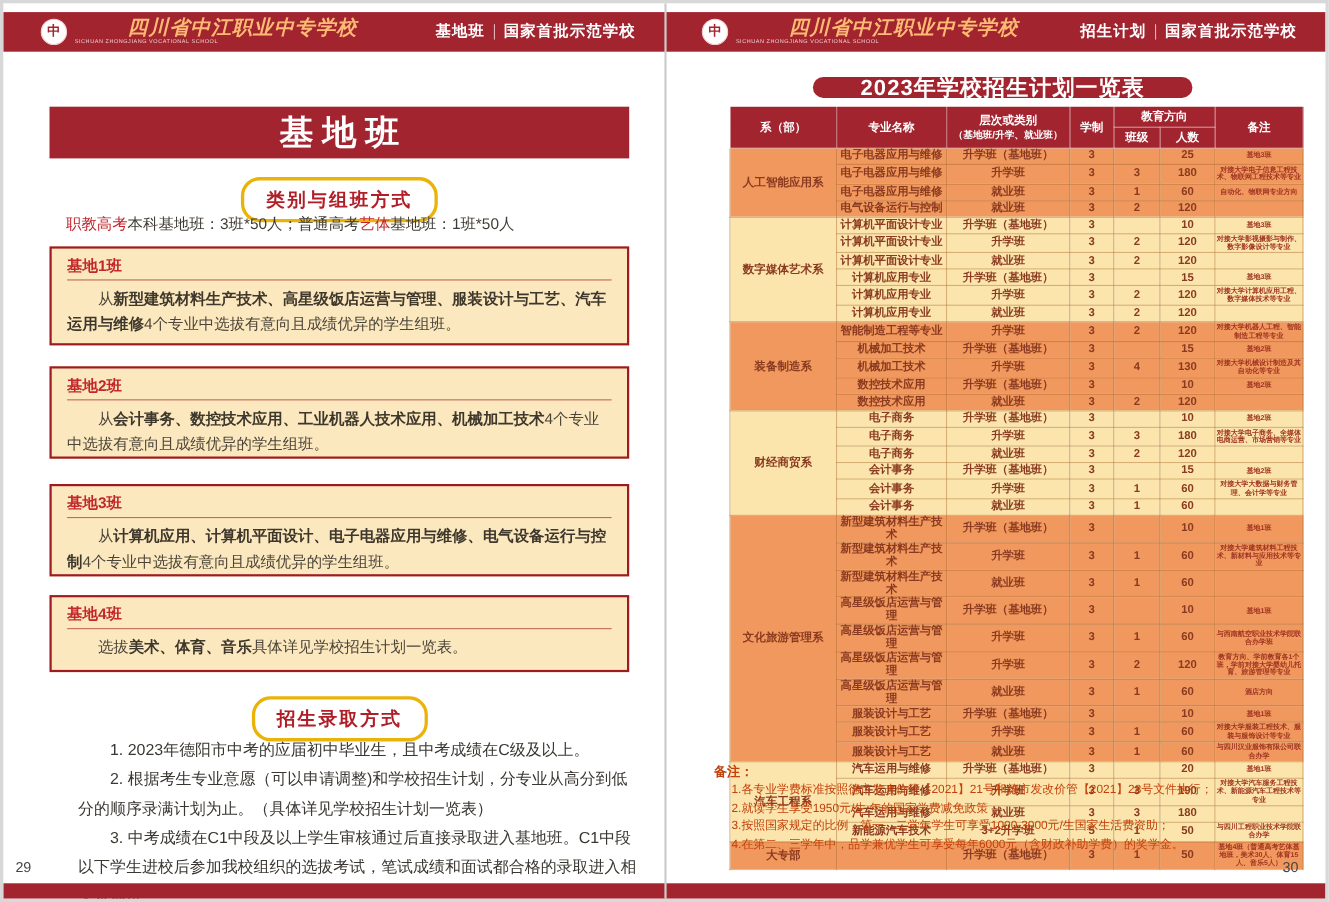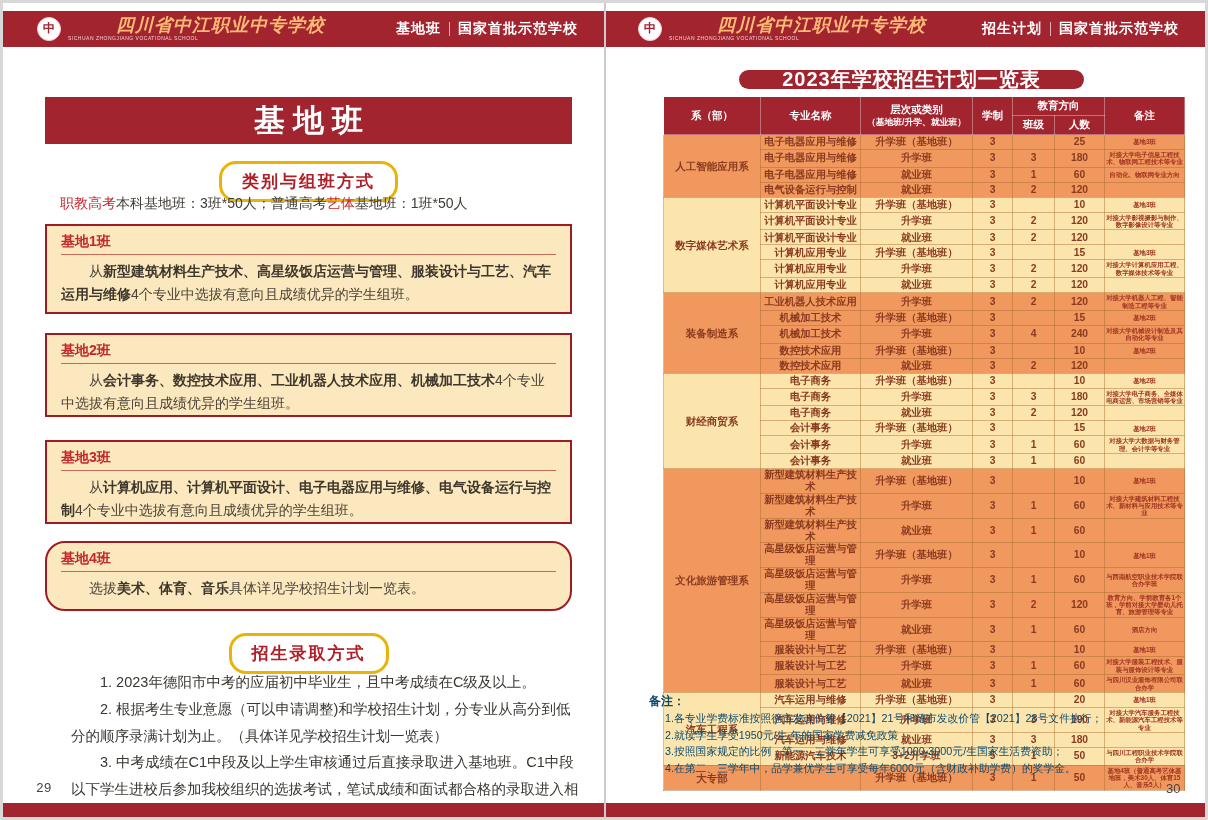--- a/index.html
+++ b/index.html
@@ -15,51 +15,51 @@
   .logo-circle { width:24px; height:24px; border-radius:50%; background:#ffffff; color:#A1242F; display:flex; align-items:center; justify-content:center; font-size:12px; font-weight:bold; border:1px solid #f3cdd1; }
   .brand-text { display:flex; flex-direction:column; line-height:1.1; }
   .school-name { color:#fdba74; font-size:18px; font-weight:bold; font-style:italic; letter-spacing:1px;margin-left:48px; }
   .school-name-en { color:#f0cfd2; font-size:5px; letter-spacing:.5px; }
   .header-right { display:flex; align-items:center; gap:8px; }
   .header-tag { color:#ffffff; font-size:14px; font-weight:bold; letter-spacing:1px; }
   .header-sep { width:1px; height:14px; background:rgba(255,255,255,.65); }
   .footer-band { position:absolute; left:0; right:0; bottom:0; height:14px; background:#A1242F; z-index:10; }
 
   .page-number { position:absolute; top:778px; font-size:13px; color:#454545; z-index:5; }
-  .pn-left { left:33px;font-family:Liberation Mono, monospace; } .pn-right { left:1163px; }
+  .pn-left { left:11px; } .pn-right { left:1163px; }
 
   
   .title-block { position:absolute; left:42px; top:94px; width:527px; height:47px; background:#A1242F; display:flex; align-items:center; justify-content:center; }
   .title-block span { color:#ffffff; font-size:31px; font-weight:bold; letter-spacing:8px; text-indent:8px; }
   .pill { position:absolute; left:42px; width:527px; display:flex; justify-content:center; }
   .pill-inner { border:3px solid #eab308; border-radius:17px; color:#B01E28; background:#ffffff; font-size:17px; font-weight:bold; padding:6px 20px; letter-spacing:2px; }
   .pill-1 { top:158px; } .pill-2 { top:630px; }
   .intro-line { position:absolute; left:57px; top:192px; width:512px; font-size:14px; color:#3f3b35; }
   .card { position:absolute; left:42px; width:527px; background:#FCE8BE; border:2px solid #9E1B23; padding:7px 14px 6px 14px; }
   .card-1 { top:221px; height:90px; } .card-2 { top:330px; height:84px; }
-  .card-3 { top:437px; height:84px; } .card-4 { top:538px; height:70px;border-radius:20px; }
+  .card-3 { top:437px; height:84px; } .card-4 { top:538px; height:70px; }
   .card-title { color:#C1272D; font-size:14px; font-weight:bold; }
   .card-rule { border:none; border-top:1px solid #c2685c; margin:3px 0 5px 0; }
   .card-body { font-size:14px; line-height:1.62; color:#4b4439; text-indent:2em; }
   .card-body span[data-seg-bold="true"] { font-weight:bold; color:#3e372c; }
   .rules { position:absolute; left:40px; top:666px; width:536px; }
   .rules p { font-size:14.5px; line-height:1.85; color:#3a3732; text-indent:2em;margin-left:28px; }
 
   
   .table-title { position:absolute; left:736px; top:67px; width:345px; height:19px; background:#A1242F; border-radius:17px; display:flex; align-items:center; justify-content:center; }
   .table-title span { color:#ffffff; font-size:20px; font-weight:bold; letter-spacing:1px; }
   .plan-table { position:absolute; left:660px; top:93px; width:521px; border-collapse:collapse; table-layout:fixed; }
   .plan-table th { background:#A1242F; color:#ffffff; font-size:10.5px; font-weight:bold; border:1px solid rgba(255,255,255,.35); padding:2px 1px; text-align:center; vertical-align:middle; }
   .plan-table th .th-sub { font-size:8.8px; font-weight:bold; display:block; }
   .plan-table td { border:1px solid rgba(168,106,46,.45); text-align:center; vertical-align:middle; height:15px; padding:0 2px; font-size:10.3px; font-weight:bold; color:#8A3A20; line-height:1.15; }
   .plan-table tr.orange td { background:#F0985D; }
   .plan-table tr.yellow td { background:#FBE5AC; }
   .plan-table td.dept { font-size:10.5px; }
   .plan-table td.remark { font-size:6.4px; color:#A03523; font-weight:bold; padding:1px 1px; }
-  .notes { position:absolute; left:646px; top:690px; width:540px; color:#0c4a6e; }
+  .notes { position:absolute; left:646px; top:690px; width:540px; color:#c2410c; }
   .notes-title { font-size:12px; font-weight:bold; }
   .notes p { font-size:10.8px; line-height:1.55; padding-left:16px; }
 </style>
 </head>
 <body>
 
 <div class="spread">
   <div class="gutter"></div>
 
   <div class="header-band">
@@ -245,41 +245,41 @@
         <tr class="yellow">
           <td class="major">计算机应用专业</td>
           <td class="level">就业班</td>
           <td class="years">3</td>
           <td class="classes">2</td>
           <td class="students">120</td>
           <td class="remark"></td>
         </tr>
         <tr class="orange">
           <td rowspan="5" class="dept">装备制造系</td>
-          <td class="major">工业机器人技术应用</td>
+          <td class="major">智能制造工程等专业</td>
           <td class="level">升学班</td>
           <td class="years">3</td>
           <td class="classes">2</td>
           <td class="students">120</td>
           <td class="remark">对接大学机器人工程、智能制造工程等专业</td>
         </tr>
         <tr class="orange">
           <td class="major">机械加工技术</td>
           <td class="level">升学班（基地班）</td>
           <td class="years">3</td>
           <td class="classes"></td>
           <td class="students">15</td>
           <td class="remark">基地2班</td>
         </tr>
         <tr class="orange">
           <td class="major">机械加工技术</td>
           <td class="level">升学班</td>
           <td class="years">3</td>
           <td class="classes">4</td>
-          <td class="students">240</td>
+          <td class="students">130</td>
           <td class="remark">对接大学机械设计制造及其自动化等专业</td>
         </tr>
         <tr class="orange">
           <td class="major">数控技术应用</td>
           <td class="level">升学班（基地班）</td>
           <td class="years">3</td>
           <td class="classes"></td>
           <td class="students">10</td>
           <td class="remark">基地2班</td>
         </tr>

